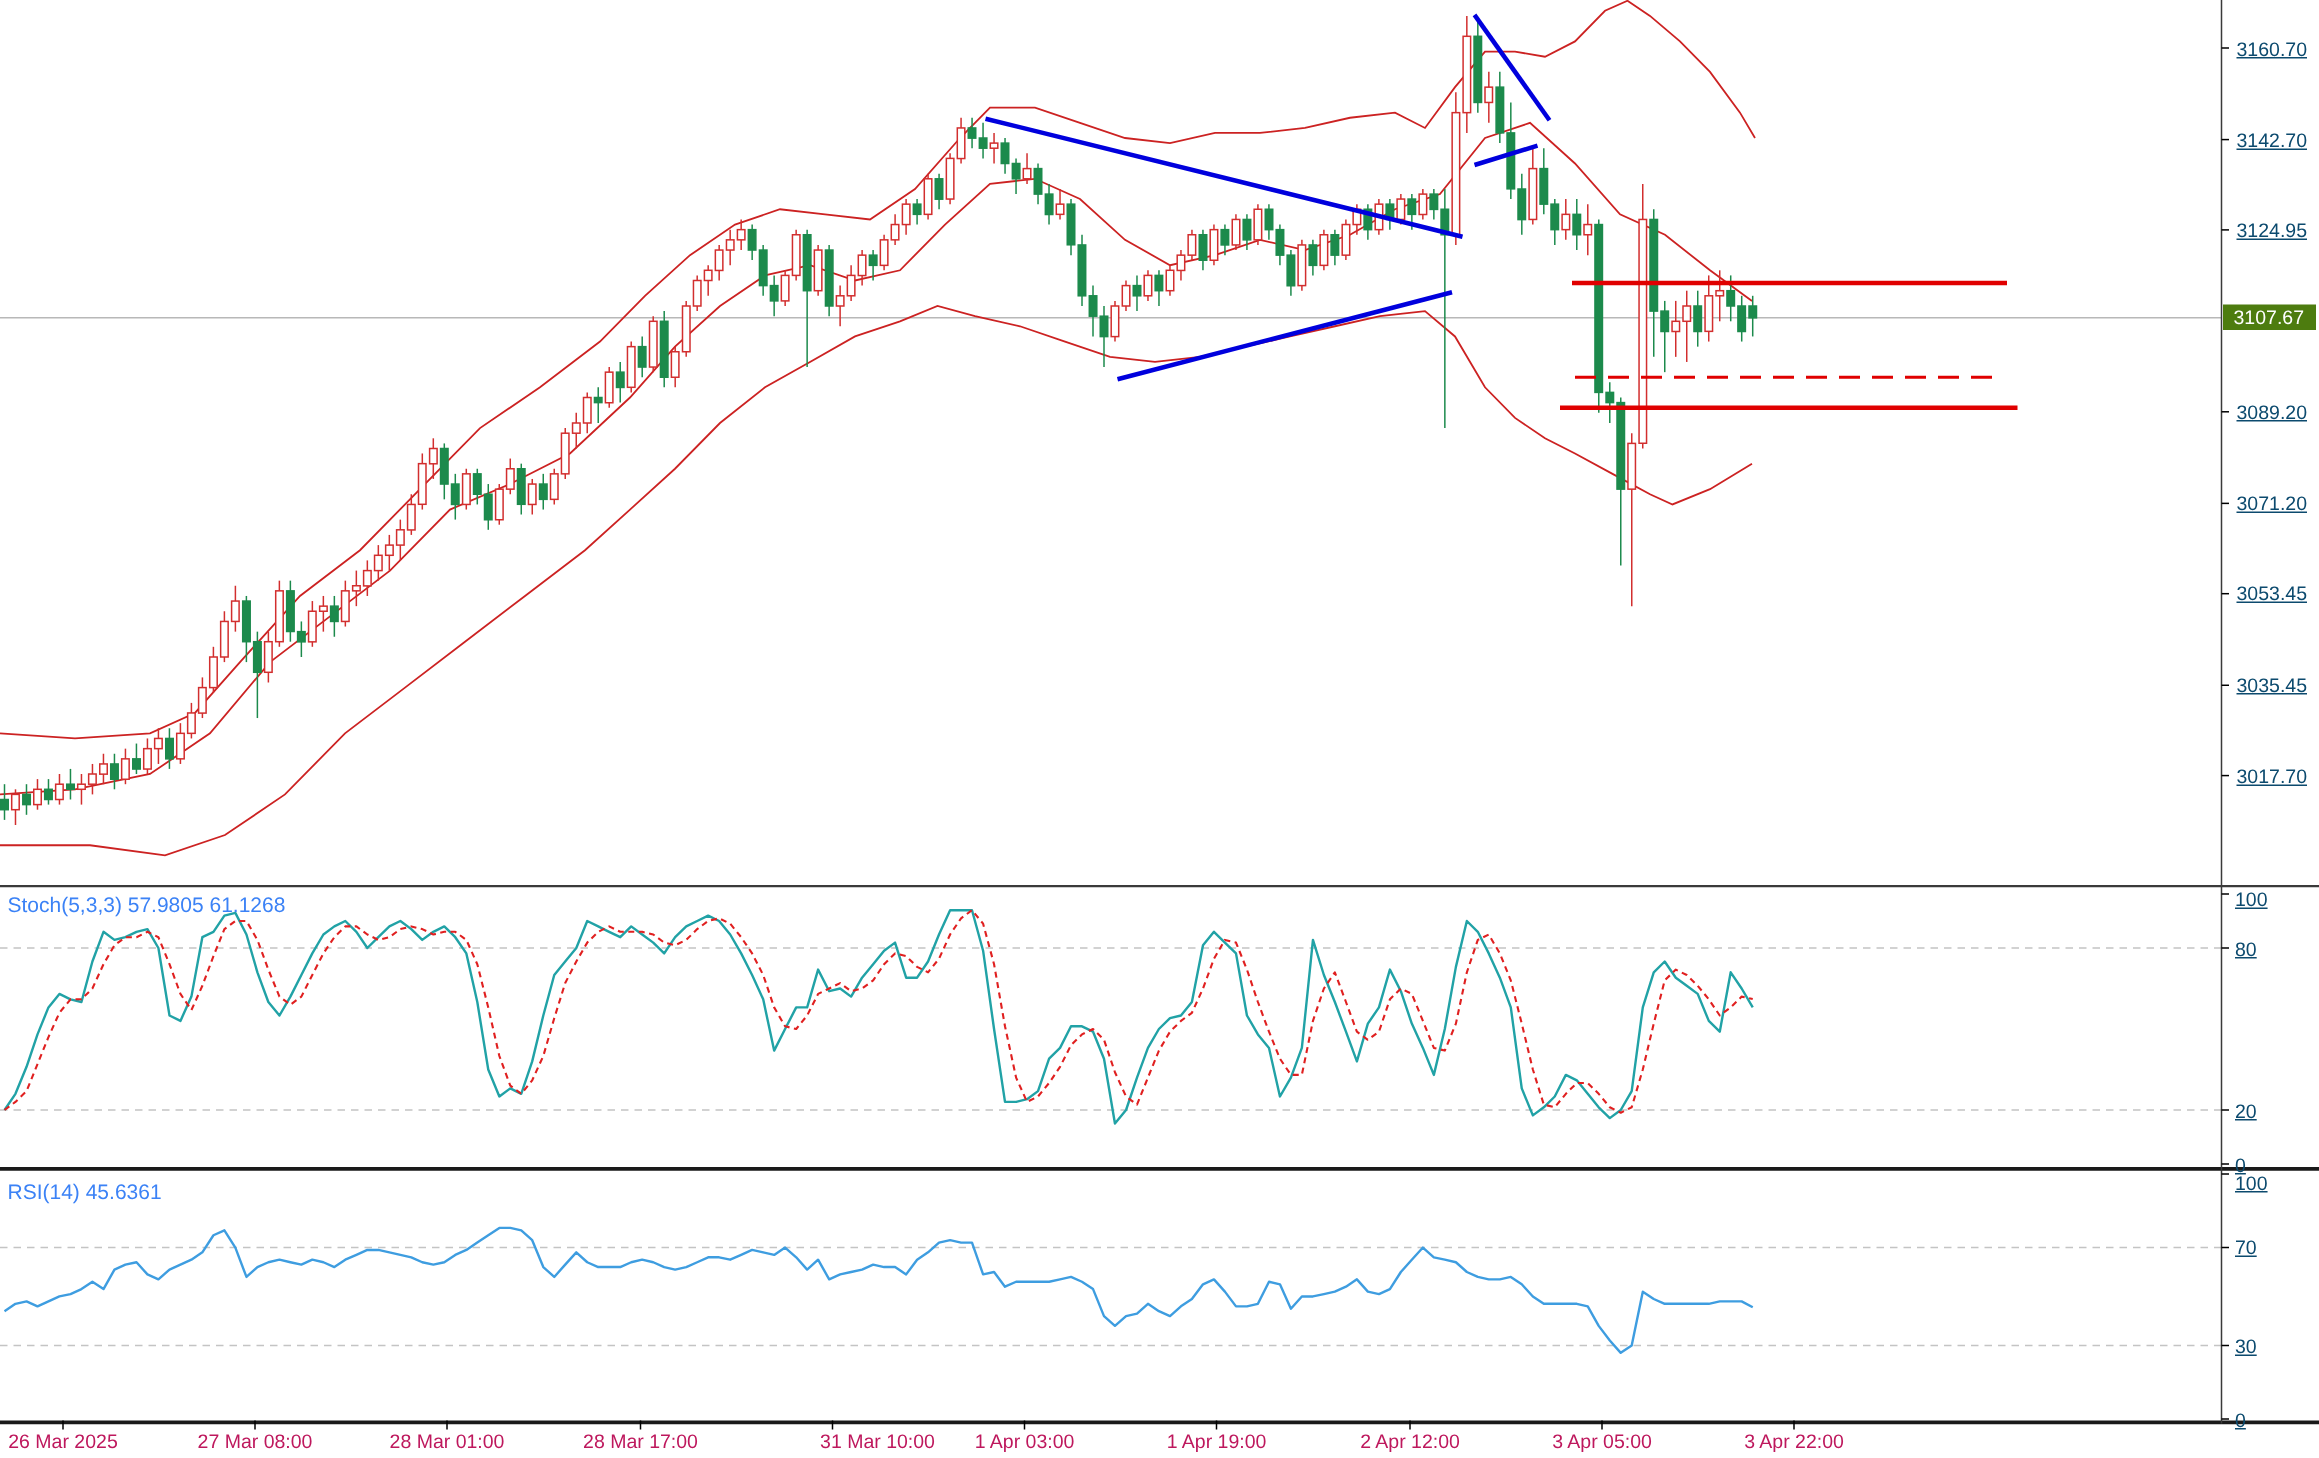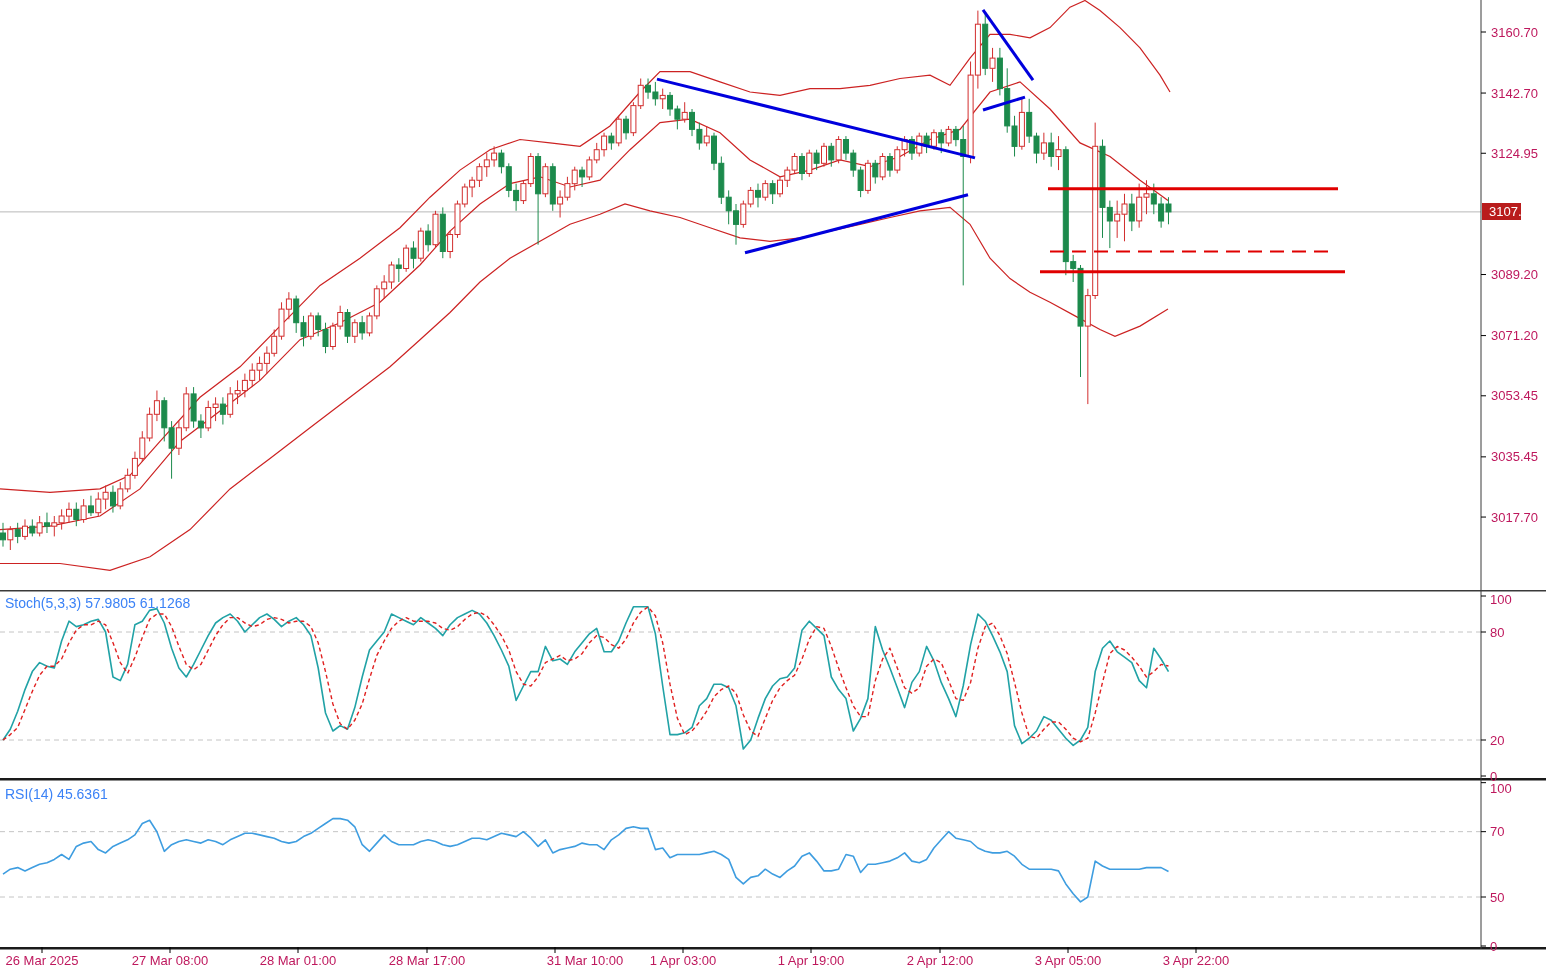--- a/index.html
+++ b/index.html
@@ -1,23 +1,23 @@
 <!DOCTYPE html>
 <html><head>
 <meta charset="utf-8">
 <style>
   html,body{margin:0;padding:0;background:#ffffff;font-family:"Liberation Sans",sans-serif;}
   #app{position:relative;width:1546px;height:972px;background:#fff;overflow:hidden;}
   #chart-svg{position:absolute;left:0;top:0;}
   .panel-label{position:absolute;left:5px;font-size:14px;color:#3b82f6;white-space:nowrap;}
-  .axis-label{position:absolute;font-size:13px;color:#be185d;white-space:nowrap;line-height:1;}
+  .axis-label{position:absolute;font-size:13px;color:#0c4a6e;white-space:nowrap;line-height:1;text-decoration:underline;}
   .price-axis-label{left:1491px;}
   .osc-axis-label{left:1490px;}
   .date-label{position:absolute;top:953px;font-size:13px;color:#be185d;transform:translateX(-50%);white-space:nowrap;}
-  #current-price-tag{position:absolute;left:1482px;width:39px;height:17px;background:#b91c1c;color:#fff;
+  #current-price-tag{position:absolute;left:1482px;width:62px;height:17px;background:#4d7c0f;color:#fff;
      font-size:13px;line-height:17px;padding-left:7px;box-sizing:border-box;}
 </style>
 </head>
 <body>
 
 <div id="app">
   <svg id="chart-svg" width="1546" height="972">
       <line x1="0" y1="211.87775999999914" x2="1481" y2="211.87775999999914" stroke="#b8b8b8" stroke-width="1"></line>
       <path d="M0.0 488.9L50.0 492.3L100.0 488.9L130.0 475.3L160.0 441.4L200.0 397.3L240.0 366.8L280.0 326.1L320.0 285.4L360.0 258.2L400.0 227.7L430.0 197.2L460.0 170.1L490.0 149.7L520.0 139.5L550.0 142.9L580.0 146.3L610.0 126.0L640.0 92.0L660.0 71.7L690.0 71.7L720.0 81.9L750.0 92.0L780.0 95.4L810.0 88.6L840.0 88.6L870.0 85.3L900.0 78.5L930.0 75.1L950.0 85.3L970.0 58.1L990.0 34.4L1010.0 34.4L1030.0 37.8L1050.0 27.6L1070.0 7.2L1085.0 0.5L1100.0 10.6L1120.0 27.6L1140.0 47.9L1160.0 75.1L1170.0 92.0" fill="none" stroke="#cc2222" stroke-width="1.2"></path>
       <path d="M0.0 529.6L50.0 526.2L100.0 516.0L140.0 488.9L180.0 441.4L220.0 410.9L260.0 380.4L300.0 339.7L340.0 322.7L380.0 302.3L420.0 265.0L450.0 231.1L480.0 204.0L510.0 183.6L540.0 176.8L570.0 187.0L600.0 180.2L630.0 149.7L660.0 122.6L690.0 119.2L720.0 132.7L750.0 159.9L780.0 176.8L810.0 170.1L840.0 159.9L870.0 166.7L900.0 156.5L930.0 139.5L960.0 129.4L990.0 92.0L1020.0 81.9L1050.0 109.0L1080.0 142.9L1110.0 156.5L1140.0 180.2L1168.0 200.6" fill="none" stroke="#cc2222" stroke-width="1.2"></path>
@@ -401,21 +401,21 @@
       <div class="axis-label price-axis-label" style="top: 450.348px;">3035.45</div>
       <div class="axis-label price-axis-label" style="top: 510.556px;">3017.70</div>
     </div>
   <div id="osc-axes">
       <div class="axis-label osc-axis-label" style="top: 592.5px;">100</div>
       <div class="axis-label osc-axis-label" style="top: 625.5px;">80</div>
       <div class="axis-label osc-axis-label" style="top: 733.5px;">20</div>
       <div class="axis-label osc-axis-label" style="top: 769.5px;">0</div>
       <div class="axis-label osc-axis-label" style="top: 781.5px;">100</div>
       <div class="axis-label osc-axis-label" style="top: 825.169px;">70</div>
-      <div class="axis-label osc-axis-label" style="top: 890.501px;">50</div>
+      <div class="axis-label osc-axis-label" style="top: 890.501px;">30</div>
       <div class="axis-label osc-axis-label" style="top: 939.5px;">0</div>
     </div>
   <div id="date-axis">
       <div class="date-label" style="left: 42px;">26 Mar 2025</div>
       <div class="date-label" style="left: 170px;">27 Mar 08:00</div>
       <div class="date-label" style="left: 298px;">28 Mar 01:00</div>
       <div class="date-label" style="left: 427px;">28 Mar 17:00</div>
       <div class="date-label" style="left: 585px;">31 Mar 10:00</div>
       <div class="date-label" style="left: 683px;">1 Apr 03:00</div>
       <div class="date-label" style="left: 811px;">1 Apr 19:00</div>

